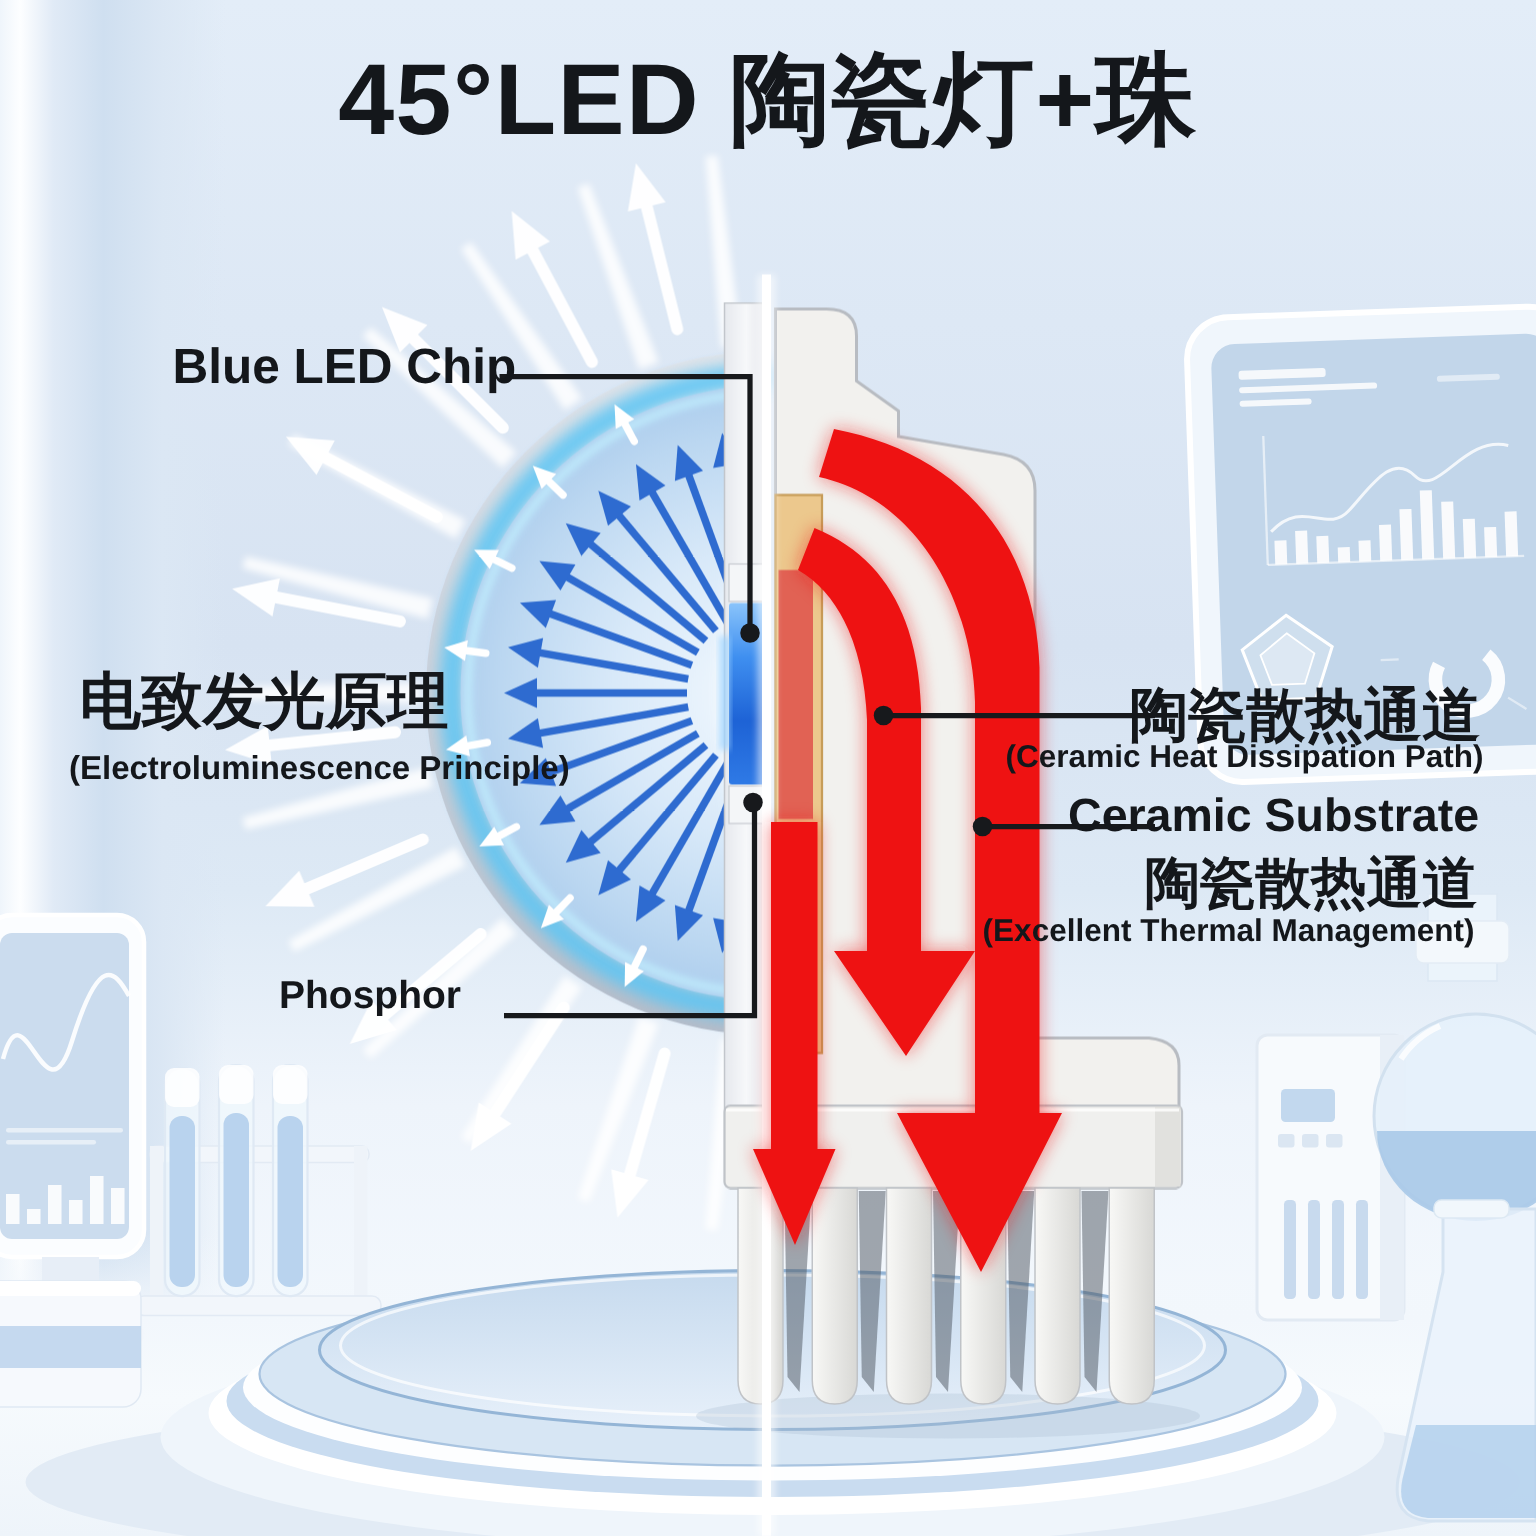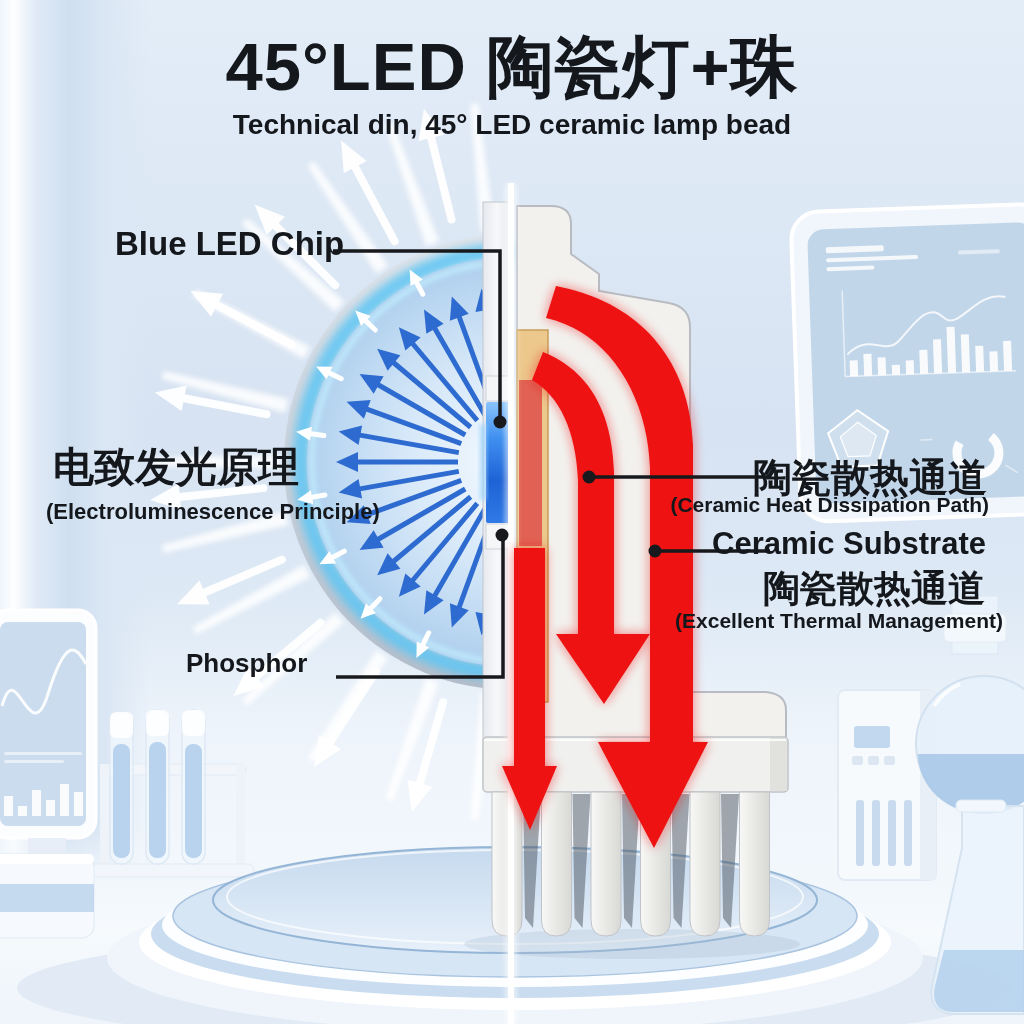--- a/index.html
+++ b/index.html
@@ -15,21 +15,21 @@
   .title{left:0;top:32px;width:1024px;text-align:center;font-size:67px;font-weight:900;letter-spacing:1px;}
   .subtitle{left:0;top:110px;width:1024px;text-align:center;font-size:28px;font-weight:700;}
   .l-chip{left:115px;top:227px;font-size:33px;font-weight:700;}
   .l-el-zh{left:53px;top:446px;font-size:41px;font-weight:700;}
   .l-el-en{left:46px;top:500px;font-size:22px;font-weight:600;}
   .l-phos{left:186px;top:650px;font-size:26px;font-weight:700;}
   .r-hp-zh{right:56px;top:458px;font-size:39px;font-weight:700;text-align:right;}
   .r-hp-en{right:54px;top:494px;font-size:21px;font-weight:600;text-align:right;}
   .r-cs{right:57px;top:528px;font-size:31px;font-weight:700;text-align:center;}
   .r-tm-zh{right:58px;top:570px;font-size:37px;font-weight:700;text-align:right;}
-  .r-tm-en{right:40px;top:610px;font-size:21px;font-weight:600;text-align:right;}
+  .r-tm-en{right:60px;top:610px;font-size:21px;font-weight:600;text-align:right;}
 </style>
 </head>
 <body>
 
 <div class="canvas">
   <div class="wall"></div>
   <div class="floor"></div>
 
   <svg class="scene" width="1024" height="1024" viewBox="0 0 1024 1024">
     <defs>
@@ -351,21 +351,20 @@
     </g>
     <g fill="#17191c">
       <circle cx="500" cy="422" r="6.5"></circle>
         <circle cx="502" cy="535" r="6.5"></circle>
       <circle cx="589" cy="477" r="6.5"></circle>
         <circle cx="655" cy="551" r="6.5"></circle>
     </g>
   </svg>
 
   <div class="lbl title">45°LED 陶瓷灯+珠</div>
-  <div class="lbl subtitle">Technical din, 45° LED ceramic lamp bead</div>
 
   <div class="lbl l-chip">Blue LED Chip</div>
   <div class="lbl l-el-zh">电致发光原理</div>
   <div class="lbl l-el-en">(Electroluminescence Principle)</div>
   <div class="lbl l-phos">Phosphor</div>
 
   <div class="lbl r-hp-zh">陶瓷散热通道</div>
   <div class="lbl r-hp-en">(Ceramic Heat Dissipation Path)</div>
   <div class="lbl r-cs">Ceramic Substrate</div>
   <div class="lbl r-tm-zh">陶瓷散热通道</div>

